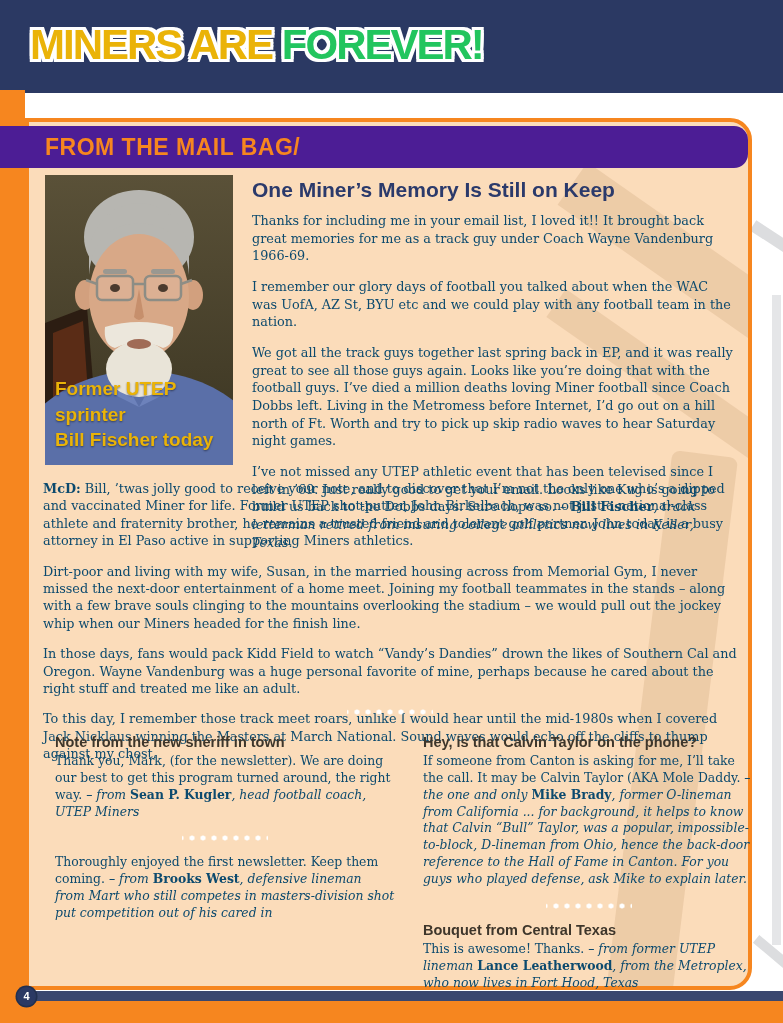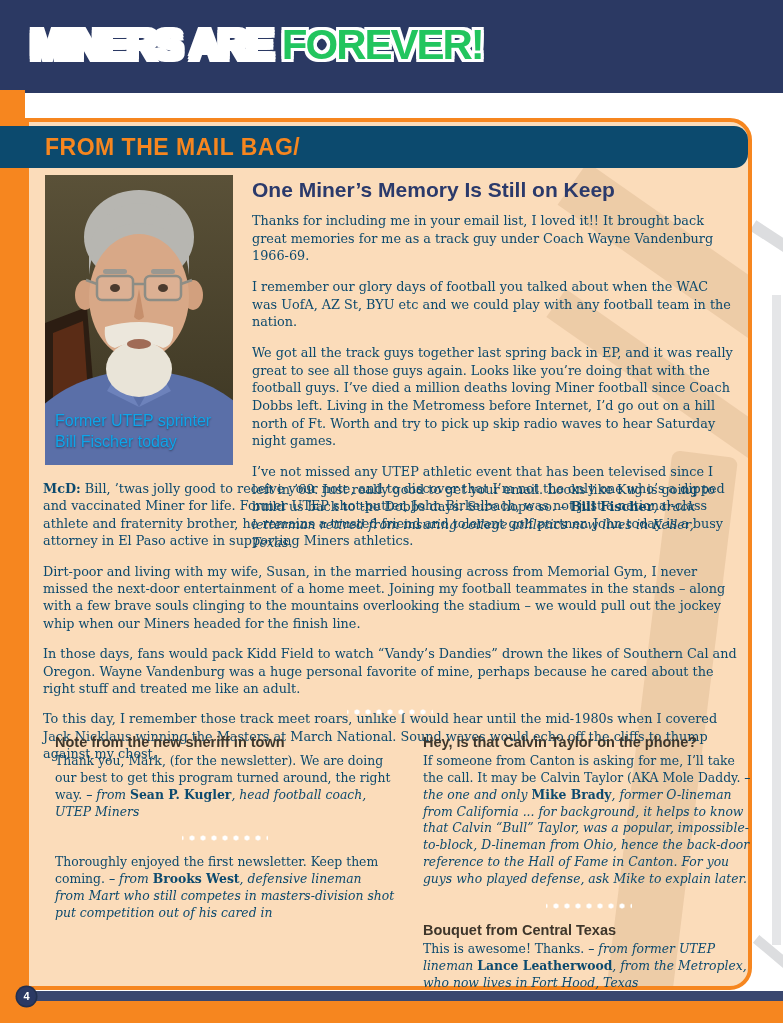--- a/index.html
+++ b/index.html
@@ -10,53 +10,53 @@
   .abs{position:absolute;}
 
   
   .masthead{left:0;top:0;width:783px;height:93px;background:#2b3963;}
   .logo{
     left:30px;top:21px;font-size:42px;font-weight:bold;letter-spacing:-2px;
     white-space:nowrap;
     text-shadow:-3px -3px 0 #fff,3px -3px 0 #fff,-3px 3px 0 #fff,3px 3px 0 #fff,
                 -3px 0 0 #fff,3px 0 0 #fff,0 -3px 0 #fff,0 3px 0 #fff;
   }
-  .logo .part1{color:#ffffff;}
+  .logo .part1{color:#eab308;}
   .logo .part2{color:#22c55e;}
 
   
   .left-strip{left:0;top:90px;width:25px;height:933px;background:#f6861f;}
   .content-box{
     left:25px;top:118px;width:727px;height:872px;box-sizing:border-box;
     background:#fbdcba;border:4px solid #f6861f;border-radius:0 22px 22px 0;
     overflow:hidden;
   }
   .wm{position:absolute;background:rgba(186,140,96,0.20);}
   .wm1{left:520px;top:110px;width:260px;height:52px;transform:rotate(35deg);}
   .wm2{left:608px;top:330px;width:66px;height:580px;transform:rotate(7deg);border-radius:8px;}
   .wm3{left:500px;top:250px;width:300px;height:34px;transform:rotate(35deg);}
   .gray-mark{position:absolute;background:#dcdddf;}
   .g1{left:749px;top:233px;width:50px;height:12px;transform:rotate(33deg);}
   .g2{left:772px;top:295px;width:9px;height:650px;background:#e5e6e8;}
   .g3{left:751px;top:948px;width:44px;height:10px;transform:rotate(40deg);}
 
   .mailbag-bar{
-    left:0;top:126px;width:748px;height:42px;background:#0c4a6e;
+    left:0;top:126px;width:748px;height:42px;background:#4c1d95;
     border-radius:0 14px 14px 0;line-height:42px;
   }
   .mailbag-bar span{
     padding-left:45px;color:#f6861f;font-weight:bold;font-size:23px;letter-spacing:.5px;
   }
 
   
   .photo{left:45px;top:175px;width:188px;height:290px;overflow:hidden;background:#46402b;}
   .photo svg{display:block;}
   .photo-caption{
-    position:absolute;left:10px;bottom:12px;color:#0ea5e9;font-weight:normal;
-    font-size:16px;line-height:1.35;text-shadow:0 1px 2px rgba(0,0,0,.45);
+    position:absolute;left:10px;bottom:12px;color:#eab308;font-weight:bold;
+    font-size:19px;line-height:1.35;text-shadow:0 1px 2px rgba(0,0,0,.45);
   }
 
   
   .article-title{
     left:252px;top:178px;width:492px;color:#2b3a6b;font-weight:bold;font-size:21px;
   }
   .serif{font-family:"DejaVu Serif",serif;color:#0c4a6e;}
   .intro{left:252px;top:212px;width:484px;font-size:12.8px;line-height:1.38;}
   .intro p, .reply p{margin:0 0 13px 0;}
   .reply{left:43px;top:480px;width:694px;font-size:12.8px;line-height:1.36;}

